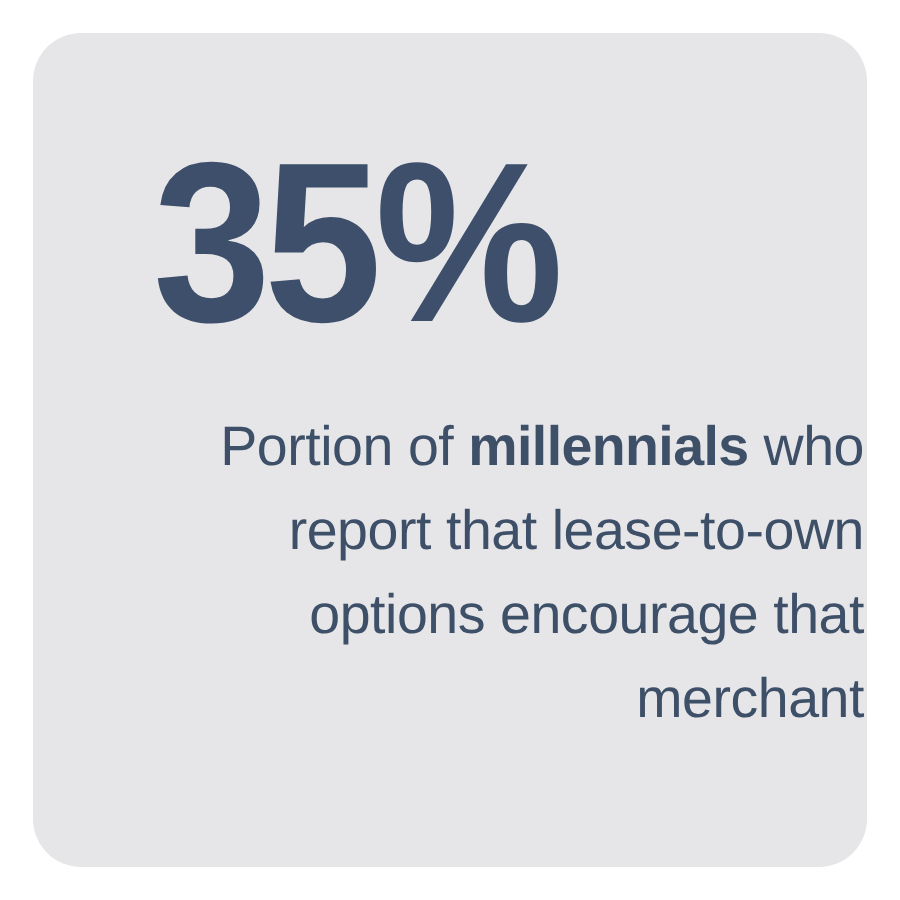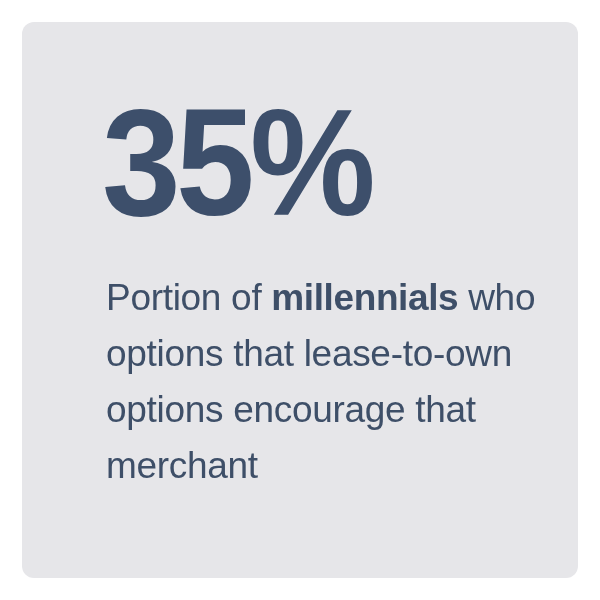--- a/index.html
+++ b/index.html
@@ -23,21 +23,21 @@
     background: #ffffff;
   }
 
   .stat-card {
     position: absolute;
     left: 22px;
     top: 22px;
     width: 556px;
     height: 556px;
     background: #e6e6e9;
-    border-radius: 12px;
+    border-radius: 32px;
     box-sizing: border-box;
     overflow: hidden;
   }
 
   .stat-figure {
     position: absolute;
     left: 80px;
     top: 64px;
     margin: 0;
     font-family: "Liberation Sans", "DejaVu Sans", sans-serif;
@@ -56,20 +56,21 @@
     left: 84px;
     top: 248px;
     width: 470px;
     margin: 0;
     font-family: "Liberation Sans", "DejaVu Sans", sans-serif;
     font-size: 37px;
     line-height: 56px;
     font-weight: 400;
     letter-spacing: -0.3px;
     color: #3e4f68;
+    text-align: right;
   }
 
   .stat-description .lede {
     font-weight: 700;
     letter-spacing: -0.4px;
   }
 
   .desc-line {
     display: block;
     white-space: nowrap;
@@ -81,21 +82,21 @@
 <div class="stage">
 
   <div class="stat-card">
 
     <div class="stat-figure">35%</div>
 
     <div class="stat-description">
 
       <span class="desc-line"><span>Portion of </span><span class="lede">millennials</span><span> who</span></span>
 
-      <span class="desc-line">options that lease-to-own</span>
+      <span class="desc-line">report that lease-to-own</span>
 
       <span class="desc-line">options encourage that</span>
 
 
       <span class="desc-line">merchant</span>
 
     </div>
 
   </div>
 

